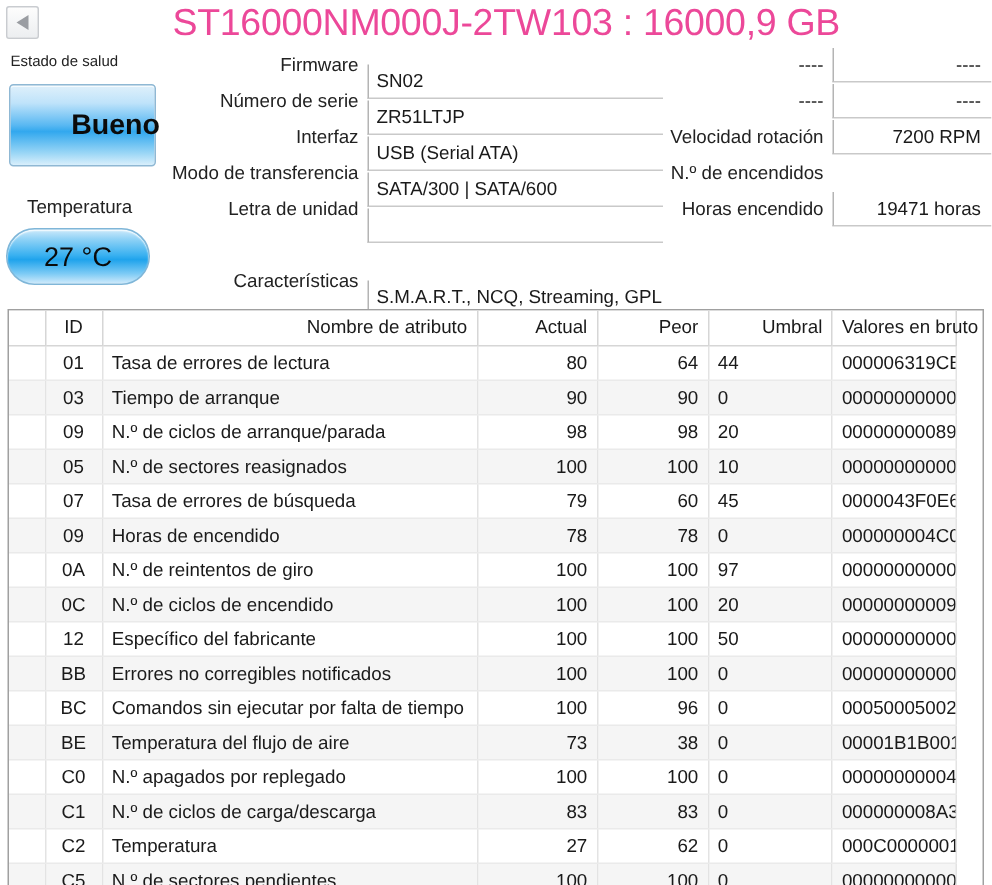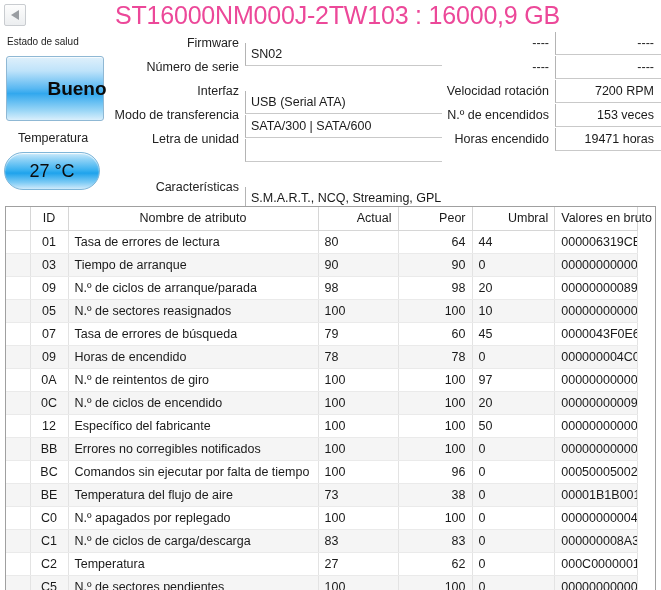--- a/index.html
+++ b/index.html
@@ -36,21 +36,21 @@
     color: #ec4899; white-space: nowrap;
   }
 
   
   .lbl-health {
     position: absolute; left: 7px; top: 36px;
     font-size: 10px; color: #222;
   }
   .health-box {
     position: absolute; left: 6px; top: 56px;
-    width: 98px; height: 65px;
+    width: 98px; height: 55px;
     border: 1px solid #8fb8d4;
     border-radius: 3px;
     background: linear-gradient(to bottom,
        #dff0fb 0%, #bfe3fa 22%, #59b8f2 50%, #32a8ee 58%, #9ad6f6 85%, #d9effc 100%);
     display: flex; align-items: center; justify-content: center;
     box-shadow: inset 0 1px 0 rgba(255,255,255,.7);
     padding-left: 44px;
   }
   .health-box span { font-size: 19px; font-weight: bold; color: #0b0b0b; }
 
@@ -133,21 +133,21 @@
     border-right: 1px solid #e3e3e3;
     white-space: nowrap; overflow: hidden;
     color: #1a1a1a;
   }
   table.smart tr:nth-child(even) td { background: #f5f5f5; }
   table.smart tr:nth-child(even) th { background: #ffffff; }
 
   .c-icon  { width: 24px;  padding: 0 !important; text-align: center; border-right: 1px solid #e3e3e3; }
   .c-id    { width: 38px;  text-align: center; }
   .c-name  { width: 250px; text-align: left; }
-  .c-cur   { width: 80px;  text-align: left; }
+  .c-cur   { width: 80px;  text-align: right; }
   .c-wor   { width: 74px;  text-align: right; }
   .c-thr   { width": 0; width: 70px;  text-align: right; }
   .c-raw   { width: 124px; text-align: right; border-right: none !important; }
 
   th.c-icon, th.c-id { border-right: 1px solid #d6d6d6; }
 
   .dot {
     display: inline-block;
     width: 14px; height: 14px; border-radius: 50%;
     background: radial-gradient(circle at 34% 28%, #cfe9ff 0%, #79b9ef 32%, #3a8ada 60%, #6a5fc4 88%, #5a4fb0 100%);
@@ -194,20 +194,21 @@
   <div class="temp-pill">
     <span>27 °C</span>
   </div>
 
   <div class="frow fleft" style="top:31px">
     <div class="flabel">Firmware</div>
     <div class="ffield">SN02</div>
   </div>
   <div class="frow fleft" style="top:55px">
     <div class="flabel">Número de serie</div>
+    <div class="ffield">ZR51LTJP</div>
   </div>
   <div class="frow fleft" style="top:79px">
     <div class="flabel">Interfaz</div>
     <div class="ffield">USB (Serial ATA)</div>
   </div>
   <div class="frow fleft" style="top:103px">
     <div class="flabel">Modo de transferencia</div>
     <div class="ffield">SATA/300 | SATA/600</div>
   </div>
   <div class="frow fleft" style="top:127px">
@@ -226,34 +227,33 @@
   <div class="frow fright" style="top:55px">
     <div class="flabel">----</div>
     <div class="ffield right">----</div>
   </div>
   <div class="frow fright" style="top:79px">
     <div class="flabel">Velocidad rotación</div>
     <div class="ffield right">7200 RPM</div>
   </div>
   <div class="frow fright" style="top:103px">
     <div class="flabel">N.º de encendidos</div>
-    <div class="ffield right">153 veces</div>
   </div>
   <div class="frow fright" style="top:127px">
     <div class="flabel">Horas encendido</div>
     <div class="ffield right">19471 horas</div>
   </div>
 
   <div class="tbl-wrap">
     <table class="smart">
       <thead>
         <tr>
           <th class="c-icon"></th>
           <th class="c-id">ID</th>
-          <th class="c-name" style="text-align:center">Nombre de atributo</th>
+          <th class="c-name" style="text-align:right">Nombre de atributo</th>
           <th class="c-cur" style="text-align:right">Actual</th>
           <th class="c-wor" style="text-align:right">Peor</th>
           <th class="c-thr" style="text-align:right">Umbral</th>
           <th class="c-raw" style="text-align:right">Valores en bruto</th>
         </tr>
       </thead>
       <tbody id="tbody">
           <tr>
             <td class="c-icon"><span class="dot"></span></td>
             <td class="c-id">01</td>

